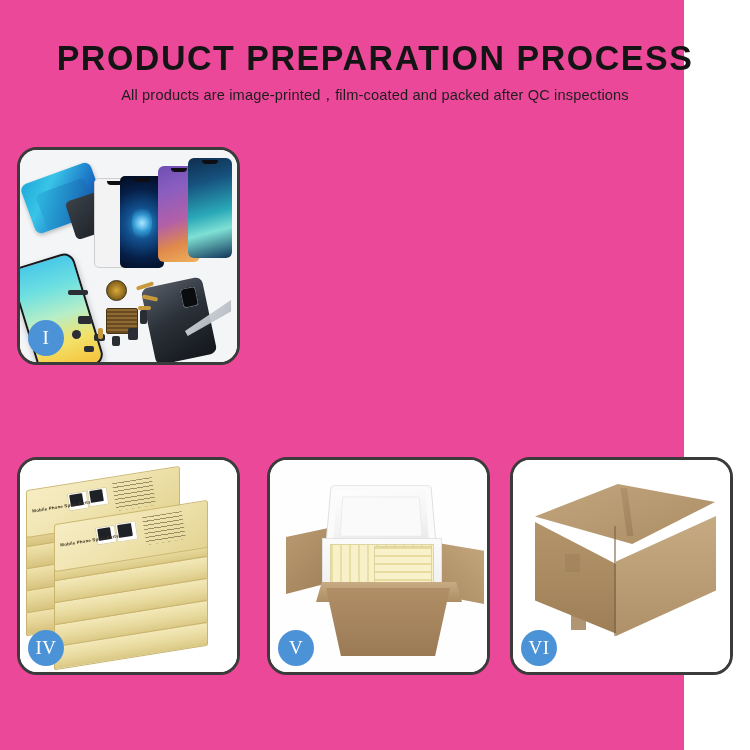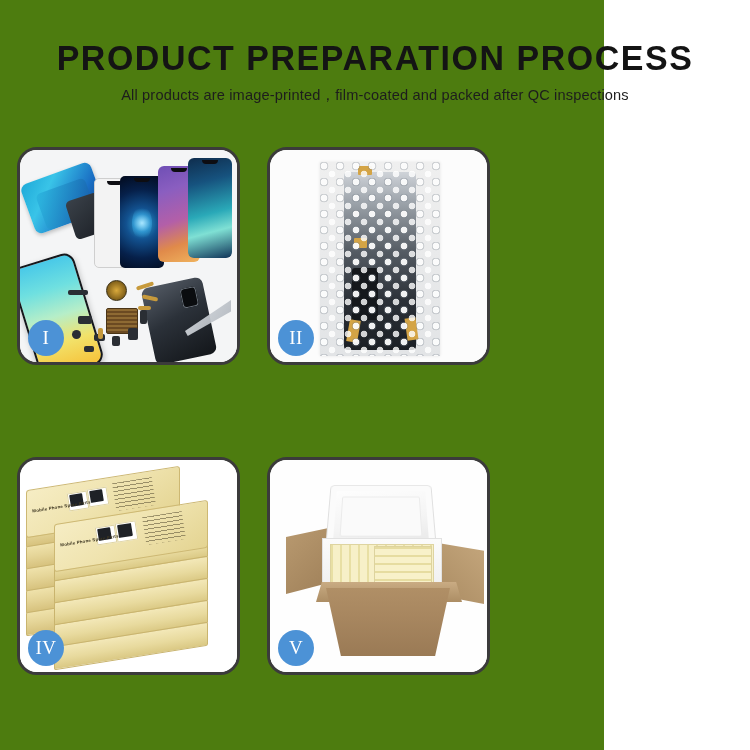--- a/index.html
+++ b/index.html
@@ -1,21 +1,21 @@
 <!DOCTYPE html>
 <html><head>
 <meta charset="utf-8">
 <style>
   html,body{margin:0;padding:0;}
   body{
     width:750px;height:750px;background:#ffffff;
     font-family:"Liberation Sans","DejaVu Sans",sans-serif;
     overflow:hidden;position:relative;
   }
-  .page{position:relative;width:604px;height:750px;background:#4d7c0f;}
+  .page{position:relative;width:684px;height:750px;background:#ec4899;}
 
   
   .header{position:absolute;left:0;top:0;width:750px;text-align:center;}
   .title{
     position:absolute;left:0;top:40px;width:750px;
     font-size:35px;font-weight:700;letter-spacing:1.6px;
     color:#141414;line-height:1.05;
     transform:scaleX(0.97);transform-origin:center top;
     white-space:nowrap;
   }
@@ -338,33 +338,20 @@
         <div class="chip" style="left:64px;top:196px;width:10px;height:6px;"></div>
         <div class="gold" style="left:116px;top:134px;width:18px;height:4px;transform:rotate(-18deg);"></div>
         <div class="gold" style="left:122px;top:146px;width:16px;height:4px;transform:rotate(12deg);"></div>
         <div class="gold" style="left:118px;top:156px;width:13px;height:4px;"></div>
         <div class="gold" style="left:78px;top:178px;width:5px;height:11px;"></div>
         <div class="tweez"></div>
       </div>
       <div class="badge">I</div>
     </div>
 
-    <div class="panel p2">
-      <div class="stage">
-        <div class="bag">
-          <div class="bagpart"></div>
-          <div class="bagtape"></div>
-          <div class="bagtape2"></div>
-          <div class="bagtape3"></div>
-          <div class="bagtape4"></div>
-          <div class="bubbles"></div>
-        </div>
-      </div>
-      <div class="badge">II</div>
-    </div>
 
 
     <div class="panel p4">
       <div class="stage">
 
         <div class="bk" style="left:6px;top:52px;"></div>
         <div class="bk" style="left:6px;top:74px;"></div>
         <div class="bk" style="left:6px;top:96px;"></div>
         <div class="bk" style="left:6px;top:118px;"></div>
         <div class="bk" style="left:6px;top:140px;"></div>
@@ -399,15 +386,27 @@
         <div class="fm-lid"></div>
         <div class="fm-box"></div>
         <div class="fm-cav"></div>
         <div class="fm-cav2"></div>
         <div class="ct-rim"></div>
         <div class="ct-body"></div>
       </div>
       <div class="badge">V</div>
     </div>
 
+    <div class="panel p6">
+      <div class="stage">
+        <div class="c6-top"></div>
+        <div class="c6-left"></div>
+        <div class="c6-right"></div>
+        <div class="c6-edge"></div>
+        <div class="c6-seam"></div>
+        <div class="c6-tapeA"></div>
+        <div class="c6-tapeB"></div>
+      </div>
+      <div class="badge">VI</div>
+    </div>
 
   </div>
 </div>
 
 </body></html>

